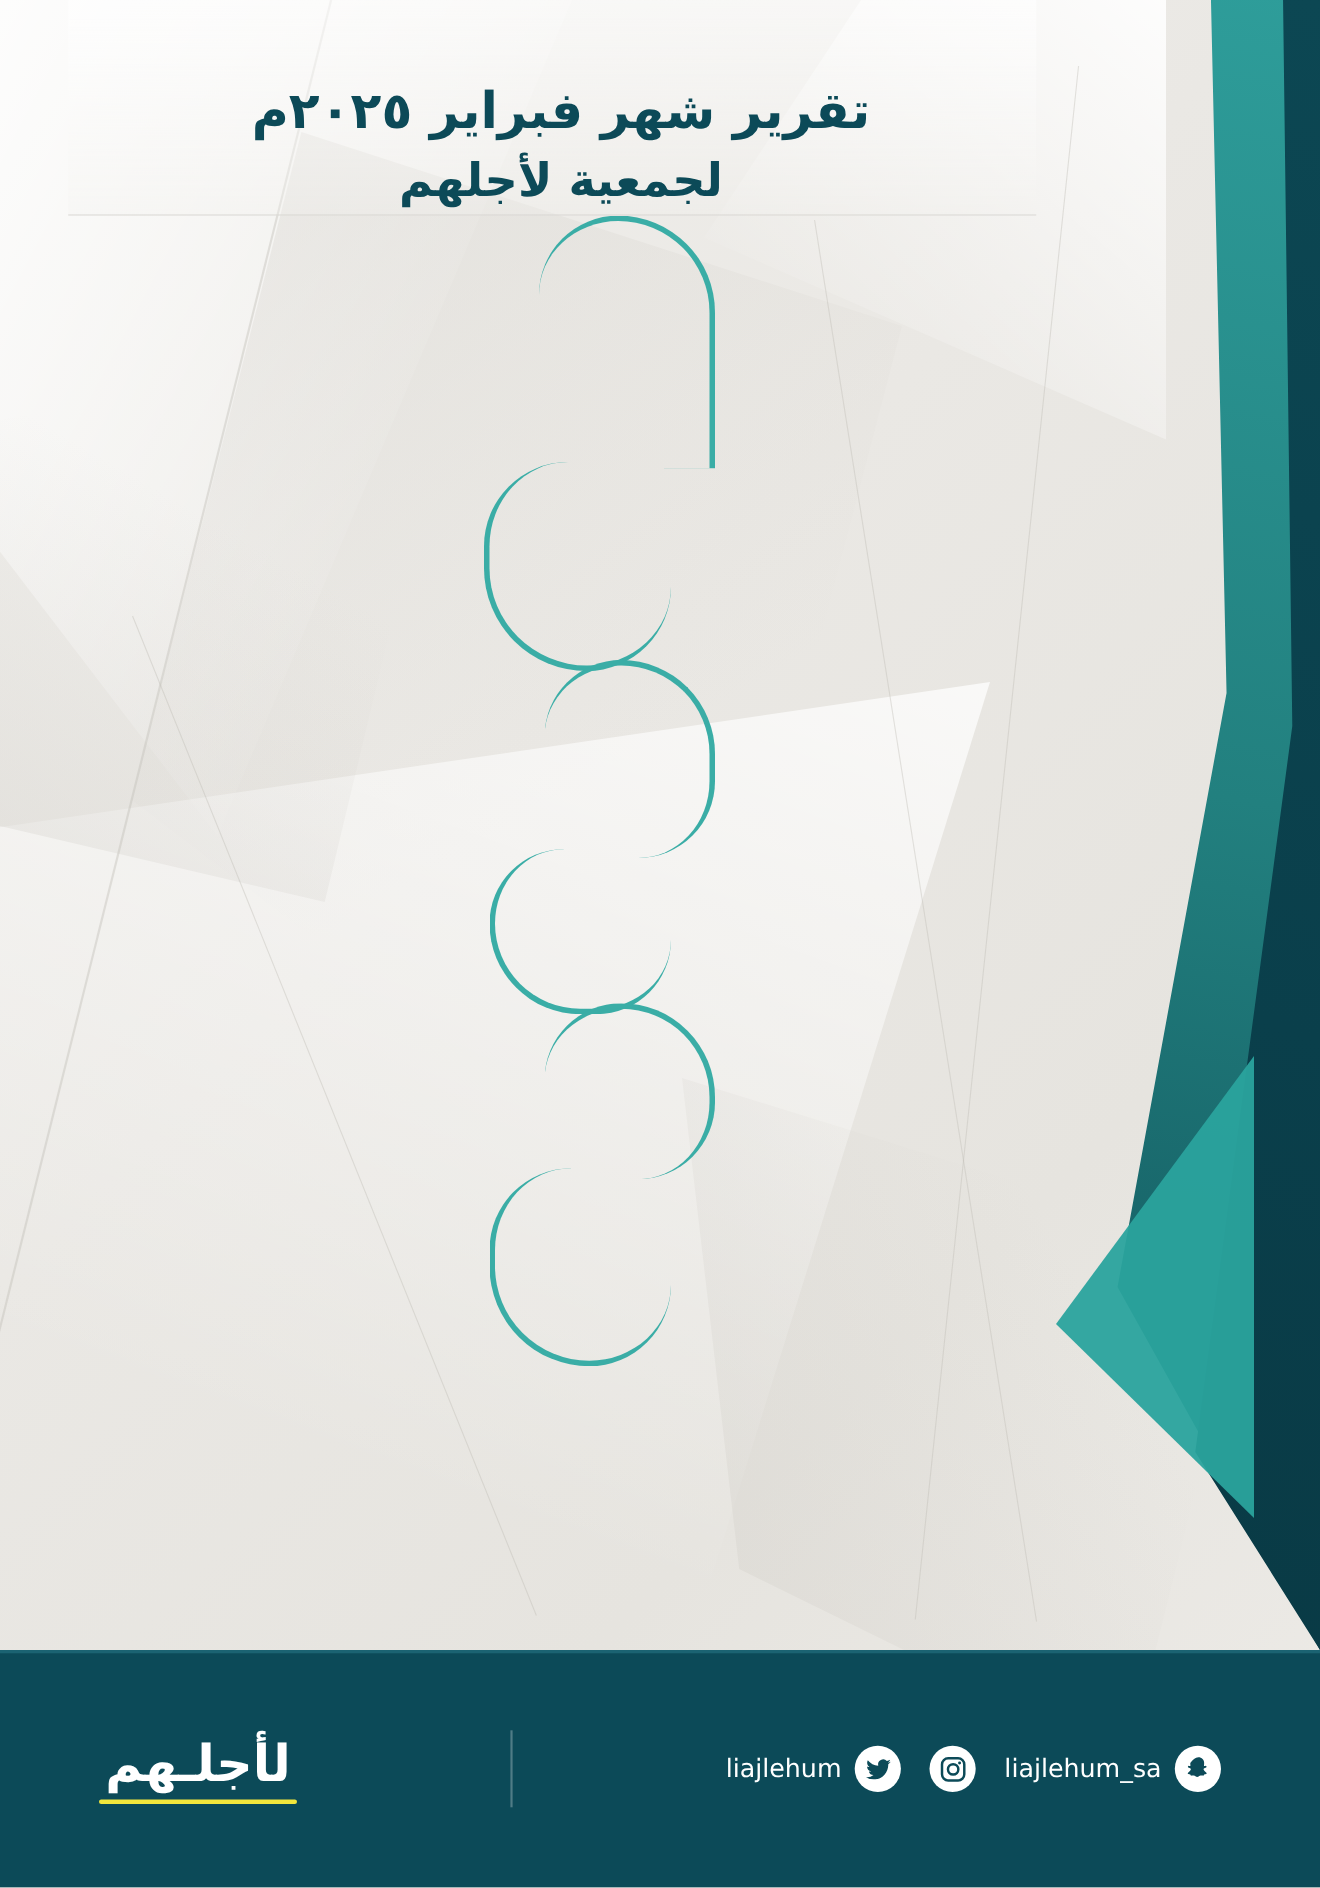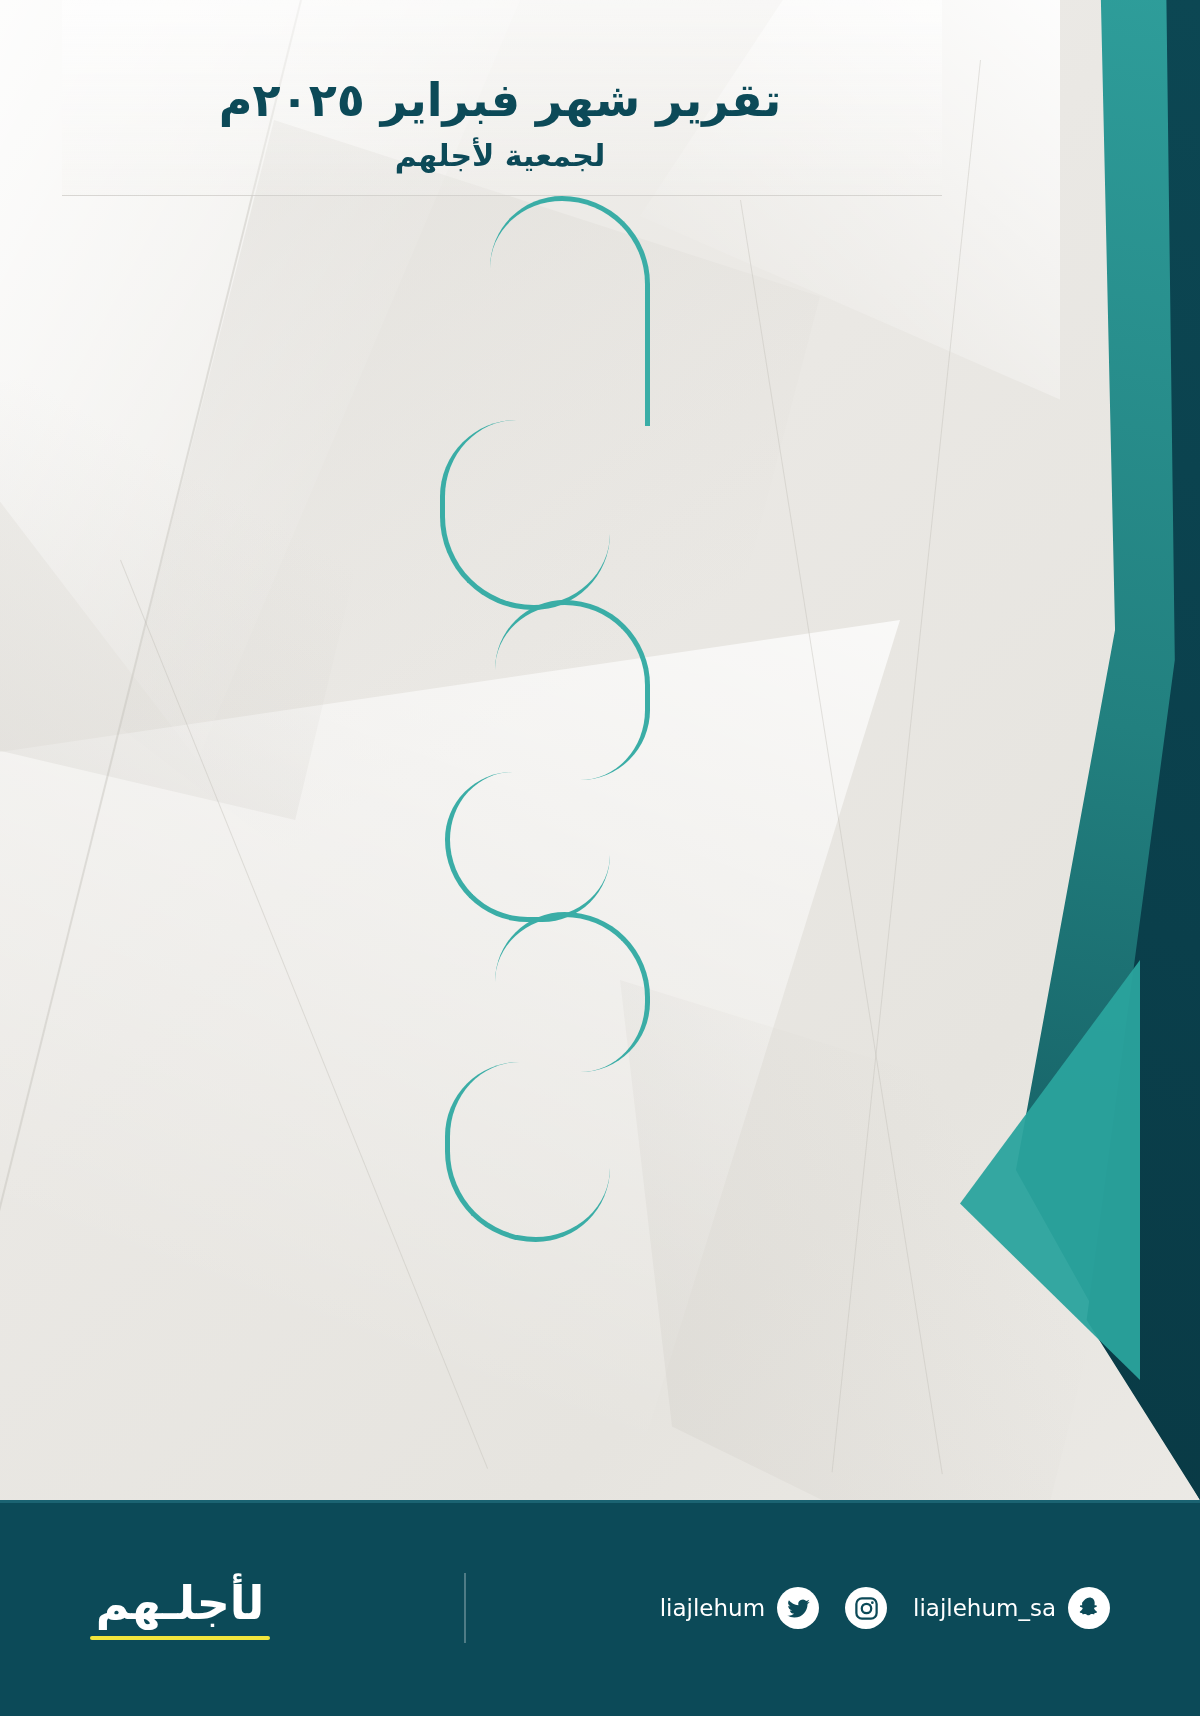--- a/index.html
+++ b/index.html
@@ -65,25 +65,25 @@
   
   .head-band {
     position:absolute; top:0; left:62px; width:880px; height:196px;
     background:linear-gradient(180deg,rgba(255,255,255,.62),rgba(243,242,239,.30));
     border-bottom:1px solid rgba(186,183,177,.55);
     z-index:1;
   }
 
   
   #title-block {
-    position:absolute; top:72px; left:0; width:1000px;
+    position:absolute; top:72px; left:10px; width:1000px;
     z-index:5; text-align:center; color:#0c4a58;
   }
   .title-line1 { font-size:46px; font-weight:700; letter-spacing:.5px; line-height:1.25; }
-  .title-line2 { font-size:30px; font-weight:700; line-height:1.35; margin-top:6px; }
+  .title-line2 { font-size:42px; font-weight:700; line-height:1.35; margin-top:6px; }
 
   
   #timeline { position:absolute; inset:0; z-index:3; }
   .conn {
     position:absolute; border:5px solid #3aada6; border-radius:90px;
     background:transparent;
   }
 
   
   .node { position:absolute; z-index:6; }

